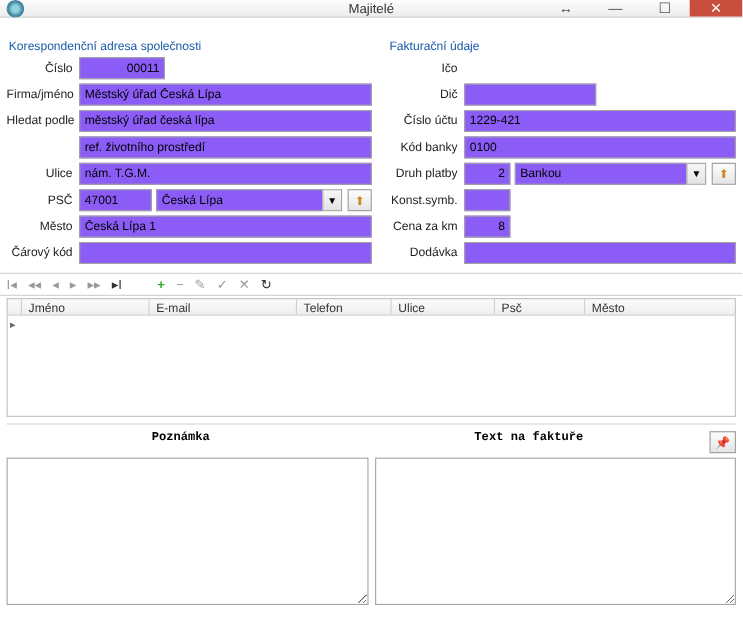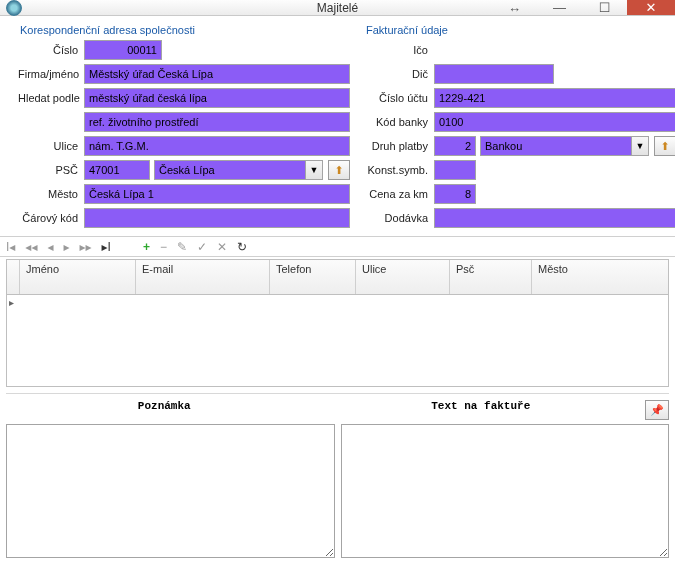--- a/index.html
+++ b/index.html
@@ -26,21 +26,21 @@
     background: radial-gradient(#8fd3e0 30%, #3f7e9a 70%);
     border:1px solid #3f7e9a;
   }
   .titlebar .title {
     position:absolute; left:0; right:0; text-align:center;
     font-size:12px; color:#333;
   }
   .winbtns { position:absolute; right:0; top:0; display:flex; height:100%; }
   .winbtn { width:45px; display:flex; align-items:center; justify-content:center; color:#555; font-size:13px; }
   .winbtn.close { background:#c94f3c; color:#fff; width:48px; }
-  .content { padding:8px 6px 0 6px;margin-left:12px; }
+  .content { padding:20px 6px 0 6px; }
   .cols { display:flex; gap:14px; }
   .col { flex:1; }
   .section-title { color:#1a5aa8; font-size:11px; margin-bottom:4px; padding-left:2px; }
   .row { display:flex; align-items:center; margin-bottom:4px; min-height:20px; }
   .lbl { width:58px; text-align:right; margin-right:6px; color:#222; white-space:nowrap; }
   .lbl.wide { width:60px; }
   .col.right .lbl { width:64px; }
   .inp {
     height:20px;
     border:1px solid #a4a4a4;
@@ -74,21 +74,21 @@
     color:#999;
     font-size:12px;
   }
   .navbar .act { color:#333; }
   .navbar .plus { color:#2fa82f; font-weight:bold; }
   .navbar .refresh { color:#333; }
   .grid-head {
     display:flex;
     border:1px solid #bfbfbf;
     background: linear-gradient(#fbfbfb,#eeeeee);
-    height:36px;
+    height:16px;
     margin: 2px 6px 0 6px;
   }
   .grid-head .gh {
     border-right:1px solid #cfcfcf;
     padding:3px 6px;
     color:#333;
   }
   .grid-body {
     height:92px;
     border:1px solid #bfbfbf;

